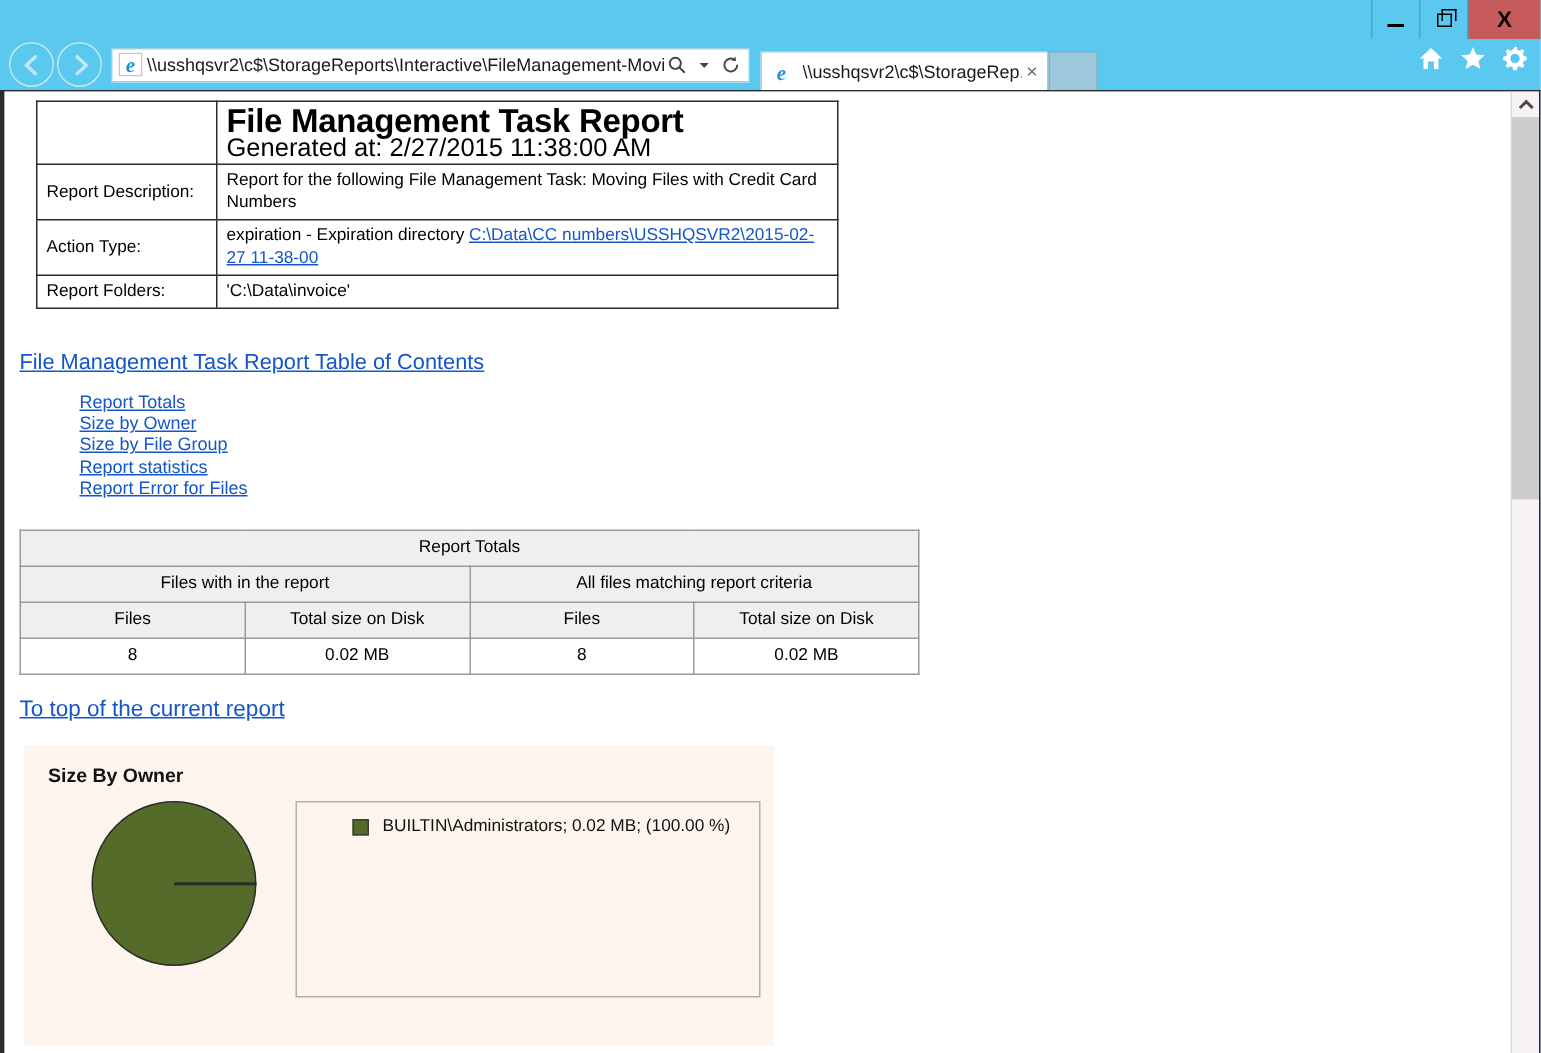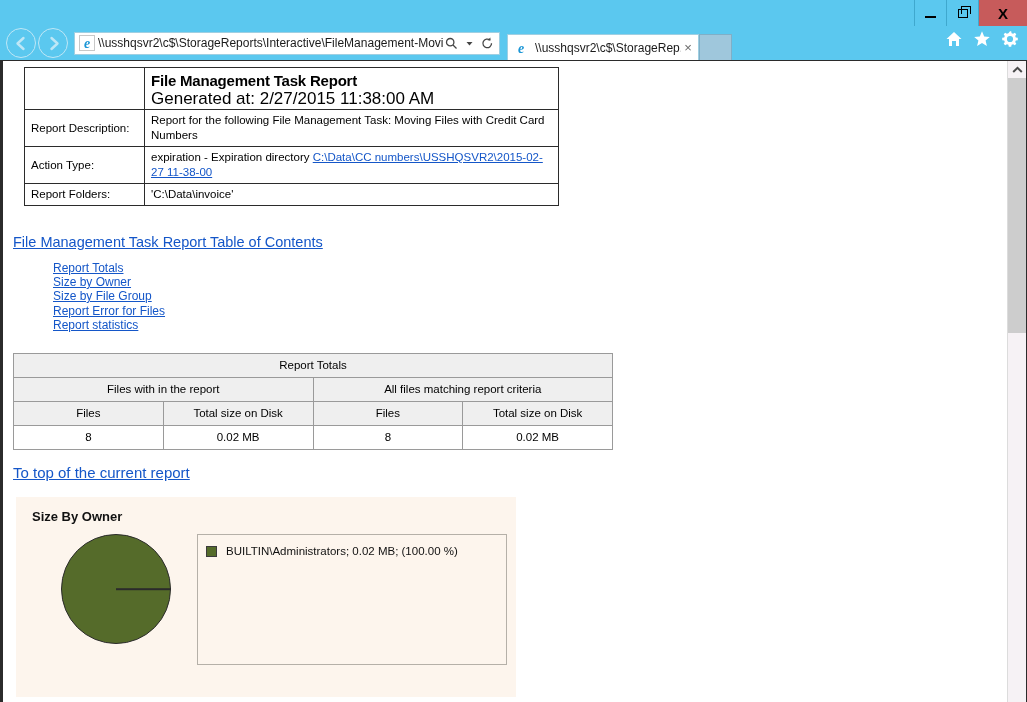--- a/index.html
+++ b/index.html
@@ -261,21 +261,21 @@
   }
   table.hdr td {
     border: 1px solid #2b2b2b;
     padding: 3px 6px;
     vertical-align: middle;
     font-size: 11.5px;
     line-height: 15px;
   }
   table.hdr td.lbl { width: 107px; }
   .rpt-title {
-    font-size: 15px;
+    font-size: 22px;
     font-weight: bold;
     letter-spacing: -0.2px;
     line-height: 20px;
   }
   .rpt-sub {
     font-size: 17px;
     line-height: 14px;
     margin-top: 1px;
   }
 
@@ -372,20 +372,21 @@
     background: #FDF5ED;
     border: 1.4px solid #B5B0A8;
     box-sizing: border-box;
     padding: 10px 0 0 8px;
   }
   .legend-item {
     display: flex;
     align-items: center;
     font-size: 11.5px;
     color: #111;
+    margin-left: 29px;
   }
   .legend-swatch {
     width: 11px;
     height: 11px;
     background: #556B2A;
     border: 1px solid #3b3b3b;
     margin-right: 9px;
     box-sizing: border-box;
     flex: 0 0 auto;
   }
@@ -512,22 +513,22 @@
 
       
       <div class="toc-title">
         <a href="#">File Management Task Report Table of Contents</a>
       </div>
 
       <ul class="toc">
         <li><a href="#">Report Totals</a></li>
         <li><a href="#">Size by Owner</a></li>
         <li><a href="#">Size by File Group</a></li>
+        <li><a href="#">Report statistics</a></li>
         <li><a href="#">Report Error for Files</a></li>
-        <li><a href="#">Report statistics</a></li>
       </ul>
 
       
       <table class="totals">
         <tbody>
             <tr class="head">
           <th colspan="4">Report Totals</th>
         </tr>
         <tr class="head">
           <th colspan="2">Files with in the report</th>

